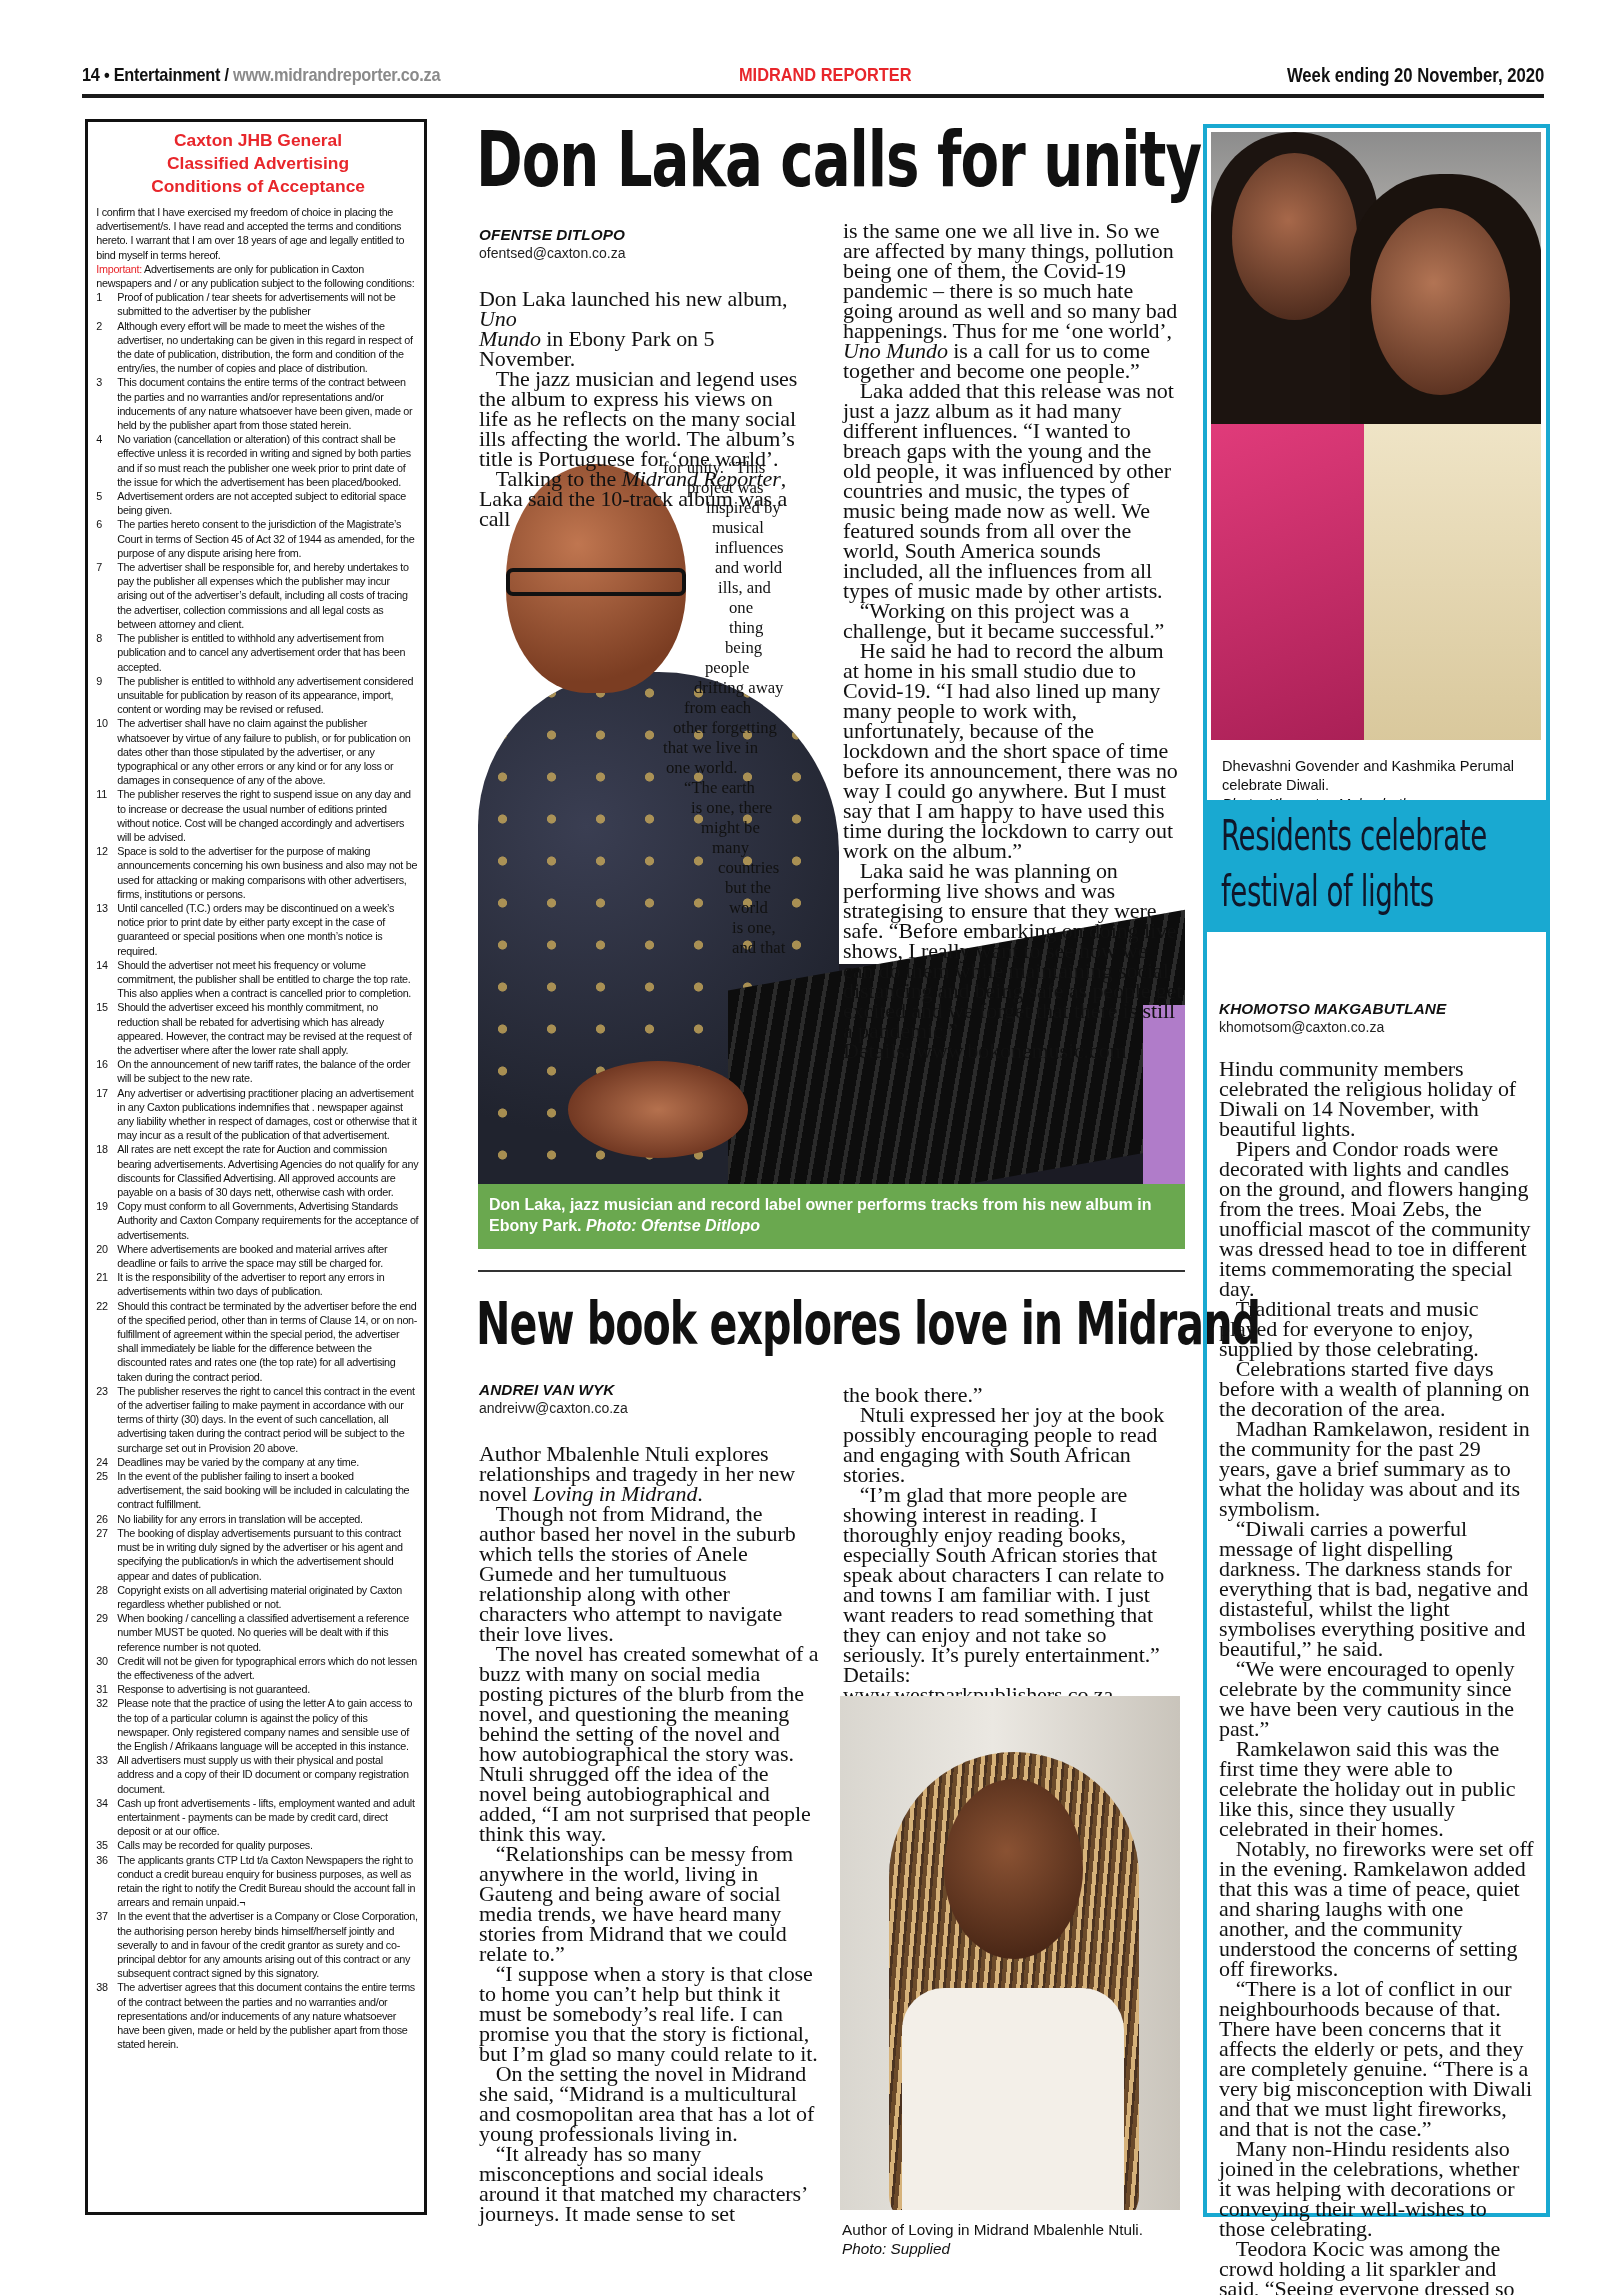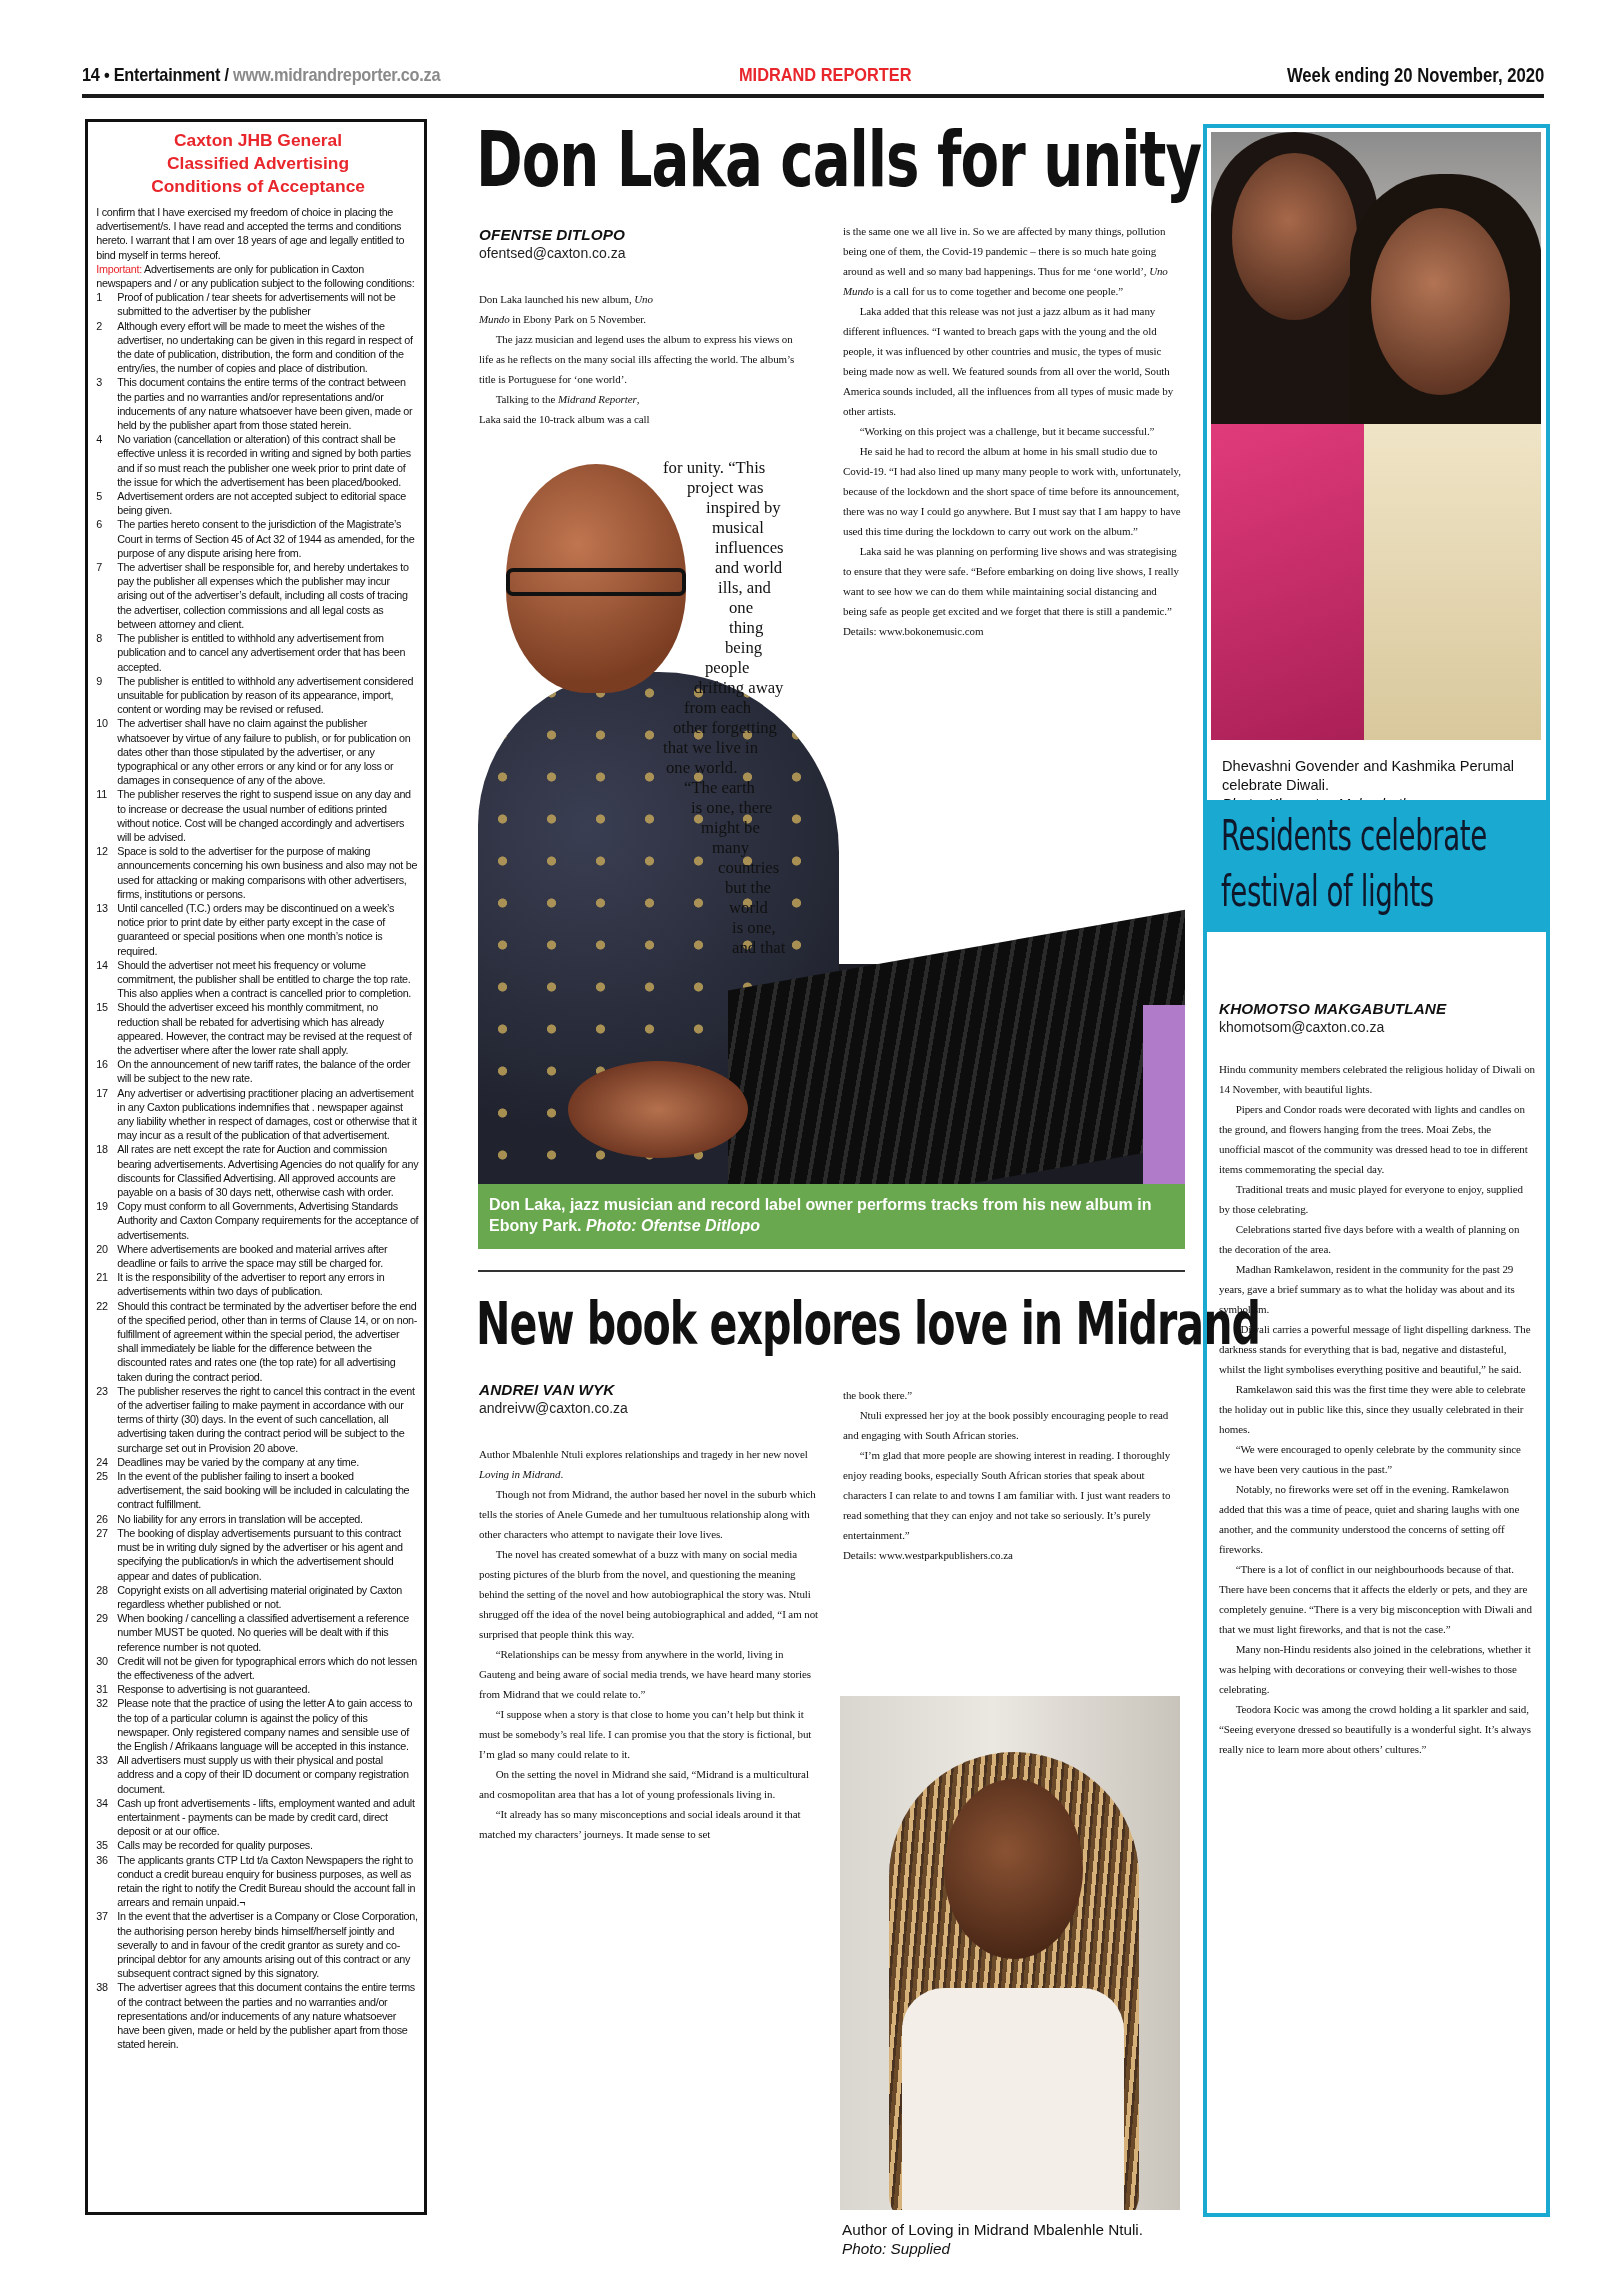--- a/index.html
+++ b/index.html
@@ -21,21 +21,21 @@
   .cl-important .imp { color: #e8262b; }
   .cl-list { list-style: none; margin-top: 0; }
   .cl-list li { display: flex; font-size: 10.8px; line-height: 14.2px; letter-spacing: -0.3px; }
   .cl-list li .num { width: 21px; flex-shrink: 0; }
   .cl-list li .txt { flex: 1; }
 
   
   .art1-title { position: absolute; left: 476px; top: 118px; width: 712px; font-family: "DejaVu Sans", sans-serif; font-weight: bold; font-size: 76px; line-height: 83px; letter-spacing: -1.4px; transform: scaleX(0.74); transform-origin: left; white-space: nowrap; }
   .byline { font-family: "Liberation Sans", sans-serif; font-weight: bold; font-style: italic; font-size: 15.3px; letter-spacing: 0.1px; }
   .email { font-family: "Liberation Sans", sans-serif; font-size: 14px; color: #222; margin-top: 1px; }
-  .body-text { font-size: 11px; line-height: 20px; letter-spacing: -0.1px; }
+  .body-text { font-size: 22px; line-height: 20px; letter-spacing: -0.1px; }
   .body-text p { text-indent: 0; }
   .body-text p.ind { text-indent: 16.7px; }
 
   .a1-col1 { position: absolute; left: 479px; top: 226px; width: 326px; }
   .a1-col1 .body-text { margin-top: 28px; }
   .a1-wrap { position: absolute; left: 479px; top: 458px; width: 326px; }
   .a1-wrap .line { display: block; text-align: left; white-space: nowrap; font-size: 16.7px; line-height: 20px; }
 
   .a1-col2 { position: absolute; left: 843px; top: 221px; width: 340px; }
 
@@ -374,21 +374,21 @@
 <div class="a3-text">
   <div class="byline">KHOMOTSO MAKGABUTLANE</div>
   <div class="email">khomotsom@caxton.co.za</div>
   <div class="body-text" id="a3-body">
       <p>Hindu community members celebrated the religious holiday of Diwali on 14 November, with beautiful lights.</p>
       <p class="ind">Pipers and Condor roads were decorated with lights and candles on the ground, and flowers hanging from the trees. Moai Zebs, the unofficial mascot of the community was dressed head to toe in different items commemorating the special day.</p>
       <p class="ind">Traditional treats and music played for everyone to enjoy, supplied by those celebrating.</p>
       <p class="ind">Celebrations started five days before with a wealth of planning on the decoration of the area.</p>
       <p class="ind">Madhan Ramkelawon, resident in the community for the past 29 years, gave a brief summary as to what the holiday was about and its symbolism.</p>
       <p class="ind">“Diwali carries a powerful message of light dispelling darkness. The darkness stands for everything that is bad, negative and distasteful, whilst the light symbolises everything positive and beautiful,” he said.</p>
+      <p class="ind">“We were encouraged to openly celebrate by the community since we have been very cautious in the past.”</p>
       <p class="ind">Ramkelawon said this was the first time they were able to celebrate the holiday out in public like this, since they usually celebrated in their homes.</p>
-      <p class="ind">“We were encouraged to openly celebrate by the community since we have been very cautious in the past.”</p>
       <p class="ind">Notably, no fireworks were set off in the evening. Ramkelawon added that this was a time of peace, quiet and sharing laughs with one another, and the community understood the concerns of setting off fireworks.</p>
       <p class="ind">“There is a lot of conflict in our neighbourhoods because of that. There have been concerns that it affects the elderly or pets, and they are completely genuine. “There is a very big misconception with Diwali and that we must light fireworks, and that is not the case.”</p>
       <p class="ind">Many non-Hindu residents also joined in the celebrations, whether it was helping with decorations or conveying their well-wishes to those celebrating.</p>
       <p class="ind">Teodora Kocic was among the crowd holding a lit sparkler and said, “Seeing everyone dressed so beautifully is a wonderful sight. It’s always really nice to learn more about others’ cultures.”</p>
     </div>
 </div>
 
 
 </body></html>

